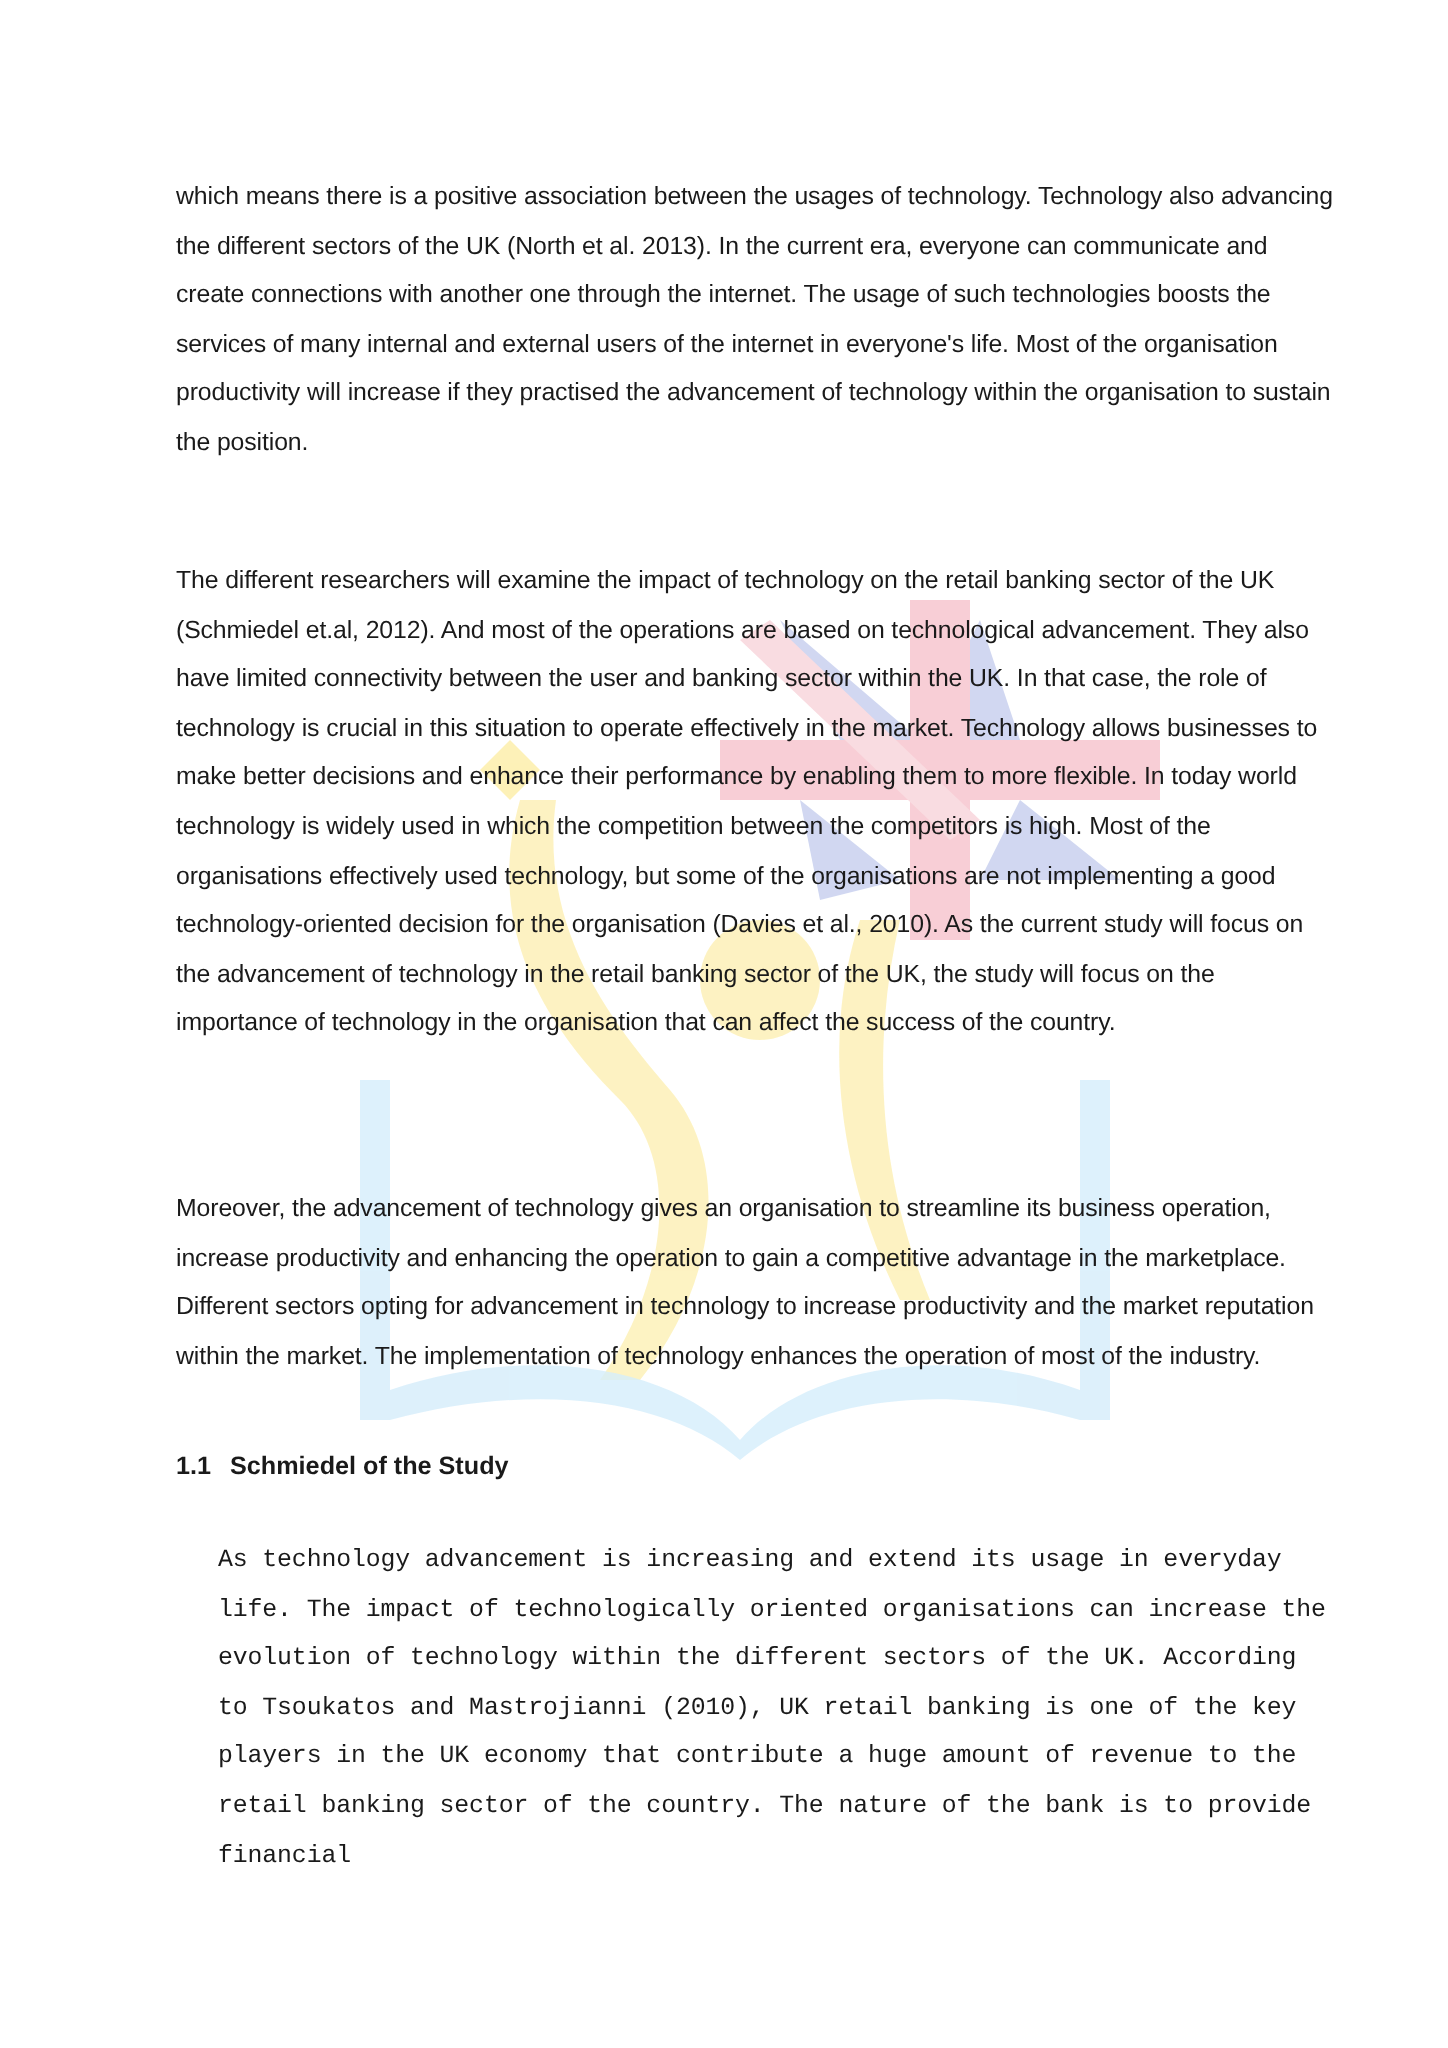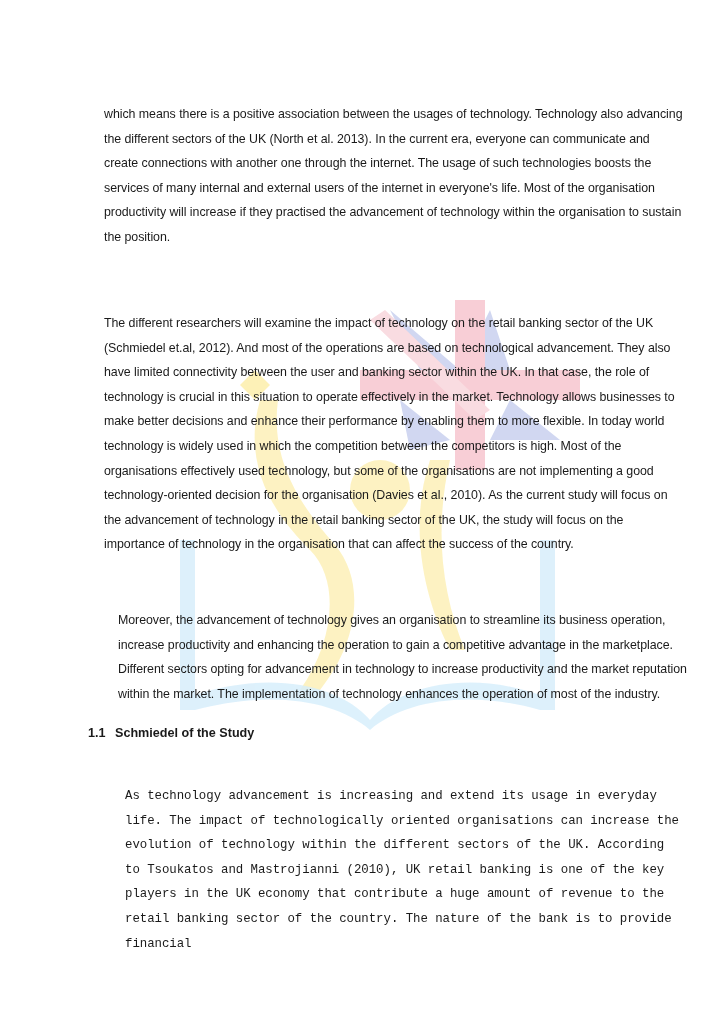--- a/index.html
+++ b/index.html
@@ -24,28 +24,28 @@
       z-index: 0;
       pointer-events: none;
     }
     .page {
       position: relative;
       z-index: 1;
       padding-left: 88px;
       padding-right: 60px;
     }
     .para {
-      margin: 16px;
+      margin: 0;
       font-size: 12.4px;
       line-height: 24.6px;
       letter-spacing: -0.05px;
     }
     .p1 { position: absolute; left: 88px; top: 86px; width: 580px; }
-    .p2 { position: absolute; left: 88px; top: 295px; width: 580px; }
-    .p3 { position: absolute; left: 102px; top: 592px; width: 580px; }
+    .p2 { position: absolute; left: 88px; top: 278px; width: 580px; }
+    .p3 { position: absolute; left: 88px; top: 592px; width: 580px; }
     .heading {
       position: absolute;
       left: 88px;
       top: 723px;
       margin: 0;
       font-size: 12.6px;
       font-weight: bold;
       line-height: 20px;
     }
     .heading .num { margin-right: 6px; }

